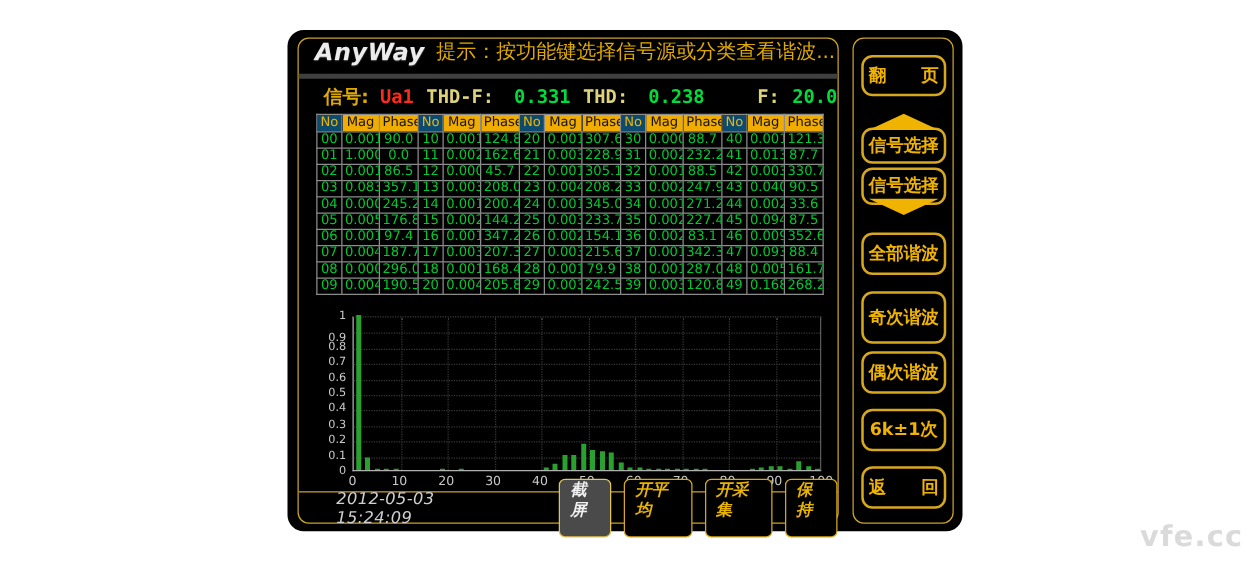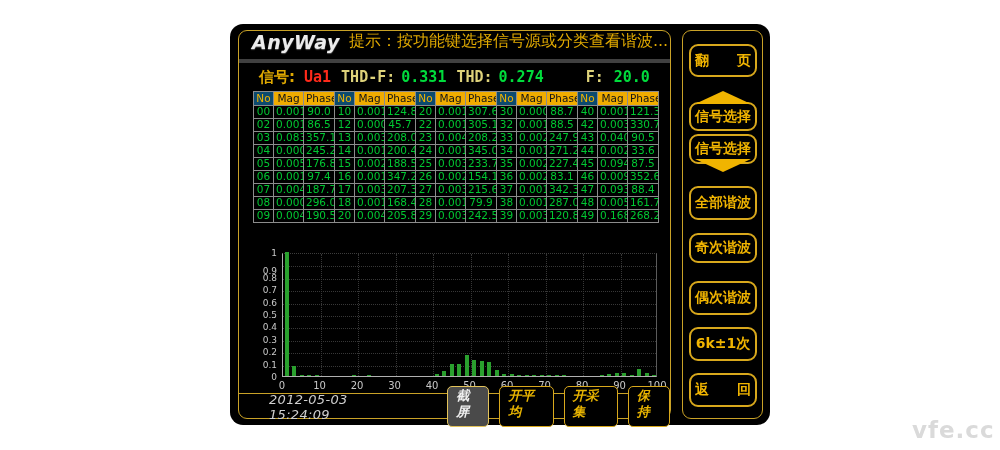--- a/index.html
+++ b/index.html
@@ -20,21 +20,21 @@
           color:#ececec; letter-spacing:0.5px; text-shadow:0 1px 1px #555; }
   .tip  { margin-left:9px; font-size:16px; color:#e0a900; }
 
   
   .signal-row { position:absolute; left:0; top:33px; width:100%; height:26px;
                 display:flex; align-items:center; font-weight:bold; font-size:15px;
                 font-family:"DejaVu Sans Mono", monospace; white-space:pre; }
   .sig-gold  { color:#ded27a; }
   .sig-cjk   { color:#e0a900; margin-left:20px; font-family:"DejaVu Sans",sans-serif; }
   .sig-red   { color:#ff2a1a; margin-left:9px; }
-  .sig-green { color:#00dc3c; margin-left:6px; }
+  .sig-green { color:#00dc3c; margin-left:16px; }
   .ml10 { margin-left:10px; } .ml42 { margin-left:42px; }
 
   
   .harm-table { position:absolute; left:14px; top:60px; width:406px;
                 border-collapse:collapse; table-layout:fixed; }
   .harm-table th, .harm-table td { border:1px solid #8c8c8c; height:13px;
                 font-size:10.5px; line-height:1.1; padding:0 2px;
                 font-weight:normal; white-space:nowrap; overflow:hidden; }
   .harm-table th { height:14px; }
   .h-no  { background:#0c4a6e; color:#f0b400; text-align:center; }
@@ -57,21 +57,21 @@
            color:#c8c8c8; line-height:10px; }
   .xtick { position:absolute; width:30px; text-align:center; font-size:10px;
            color:#c8c8c8; }
 
   
   .bottom-bar { position:absolute; left:0; top:362px; width:100%; height:26px;
                 border-top:1px solid #c9a227; display:flex; align-items:center;font-style:italic; }
   .timestamp { margin-left:30px; font-size:13px; color:#cfcfcf; letter-spacing:0.3px; }
   .btn-group { margin-left:40px; display:flex; gap:10px; }
   .bb-btn { border:1px solid #d8a81c; border-radius:5px; background:#000;
-            color:#e8b400; font-size:13px; font-weight:bold; padding:1px 8px 6px;
+            color:#e8b400; font-size:13px; font-weight:bold; padding:1px 8px 12px;
             line-height:16px; cursor:pointer; }
   .bb-btn.active { background:#4a4a4a; color:#f0f0f0; border-color:#e3c35a; }
 
   
   .sb-btn { position:absolute; left:6px; width:68px; border:2px solid #d8a81c;
             border-radius:9px; background:#000; color:#f0b400; font-size:14px;
             font-weight:bold; display:flex; align-items:center; justify-content:center;
             white-space:pre; cursor:pointer; z-index:1; }
   .tri { position:absolute; left:50%; transform:translateX(-50%); width:0; height:0;
          border-left:28px solid transparent; border-right:28px solid transparent; z-index:2; }
@@ -92,21 +92,21 @@
       <span class="logo">AnyWay</span>
       <span class="tip">提示：按功能键选择信号源或分类查看谐波...</span>
     </div>
 
     <div class="signal-row">
       <span class="sig-cjk">信号:</span>
       <span class="sig-red">Ua1</span>
       <span class="sig-gold ml10">THD-F:</span>
       <span class="sig-green">0.331</span>
       <span class="sig-gold ml10">THD:</span>
-      <span class="sig-green">0.274</span>
+      <span class="sig-green">0.238</span>
       <span class="sig-gold ml42">F:</span>
       <span class="sig-green ml10">20.0</span>
     </div>
 
     <table class="harm-table">
       <colgroup>
           <col style="width: 20px;">
           <col style="width: 30px;">
           <col style="width: 31px;">
           <col style="width: 20px;">
@@ -153,20 +153,37 @@
             <td class="c-mag">0.001</td>
             <td class="c-phase">307.6</td>
             <td class="c-no">30</td>
             <td class="c-mag">0.000</td>
             <td class="c-phase">88.7</td>
             <td class="c-no">40</td>
             <td class="c-mag">0.001</td>
             <td class="c-phase">121.3</td>
           </tr>
           <tr>
+            <td class="c-no">01</td>
+            <td class="c-mag">1.000</td>
+            <td class="c-phase">0.0</td>
+            <td class="c-no">11</td>
+            <td class="c-mag">0.002</td>
+            <td class="c-phase">162.6</td>
+            <td class="c-no">21</td>
+            <td class="c-mag">0.003</td>
+            <td class="c-phase">228.9</td>
+            <td class="c-no">31</td>
+            <td class="c-mag">0.002</td>
+            <td class="c-phase">232.2</td>
+            <td class="c-no">41</td>
+            <td class="c-mag">0.013</td>
+            <td class="c-phase">87.7</td>
+          </tr>
+          <tr>
             <td class="c-no">02</td>
             <td class="c-mag">0.001</td>
             <td class="c-phase">86.5</td>
             <td class="c-no">12</td>
             <td class="c-mag">0.000</td>
             <td class="c-phase">45.7</td>
             <td class="c-no">22</td>
             <td class="c-mag">0.001</td>
             <td class="c-phase">305.1</td>
             <td class="c-no">32</td>
@@ -209,21 +226,21 @@
             <td class="c-no">44</td>
             <td class="c-mag">0.002</td>
             <td class="c-phase">33.6</td>
           </tr>
           <tr>
             <td class="c-no">05</td>
             <td class="c-mag">0.005</td>
             <td class="c-phase">176.8</td>
             <td class="c-no">15</td>
             <td class="c-mag">0.002</td>
-            <td class="c-phase">188.5</td>
+            <td class="c-phase">144.2</td>
             <td class="c-no">25</td>
             <td class="c-mag">0.003</td>
             <td class="c-phase">233.7</td>
             <td class="c-no">35</td>
             <td class="c-mag">0.002</td>
             <td class="c-phase">227.4</td>
             <td class="c-no">45</td>
             <td class="c-mag">0.094</td>
             <td class="c-phase">87.5</td>
           </tr>
@@ -388,21 +405,21 @@
 
   </div>
 
   <div class="panel side-panel">
       <div class="sb-btn" style="top: 13px; height: 33px;">翻　　页</div>
       <div class="tri tri-up" style="top: 60px;"></div>
       <div class="sb-btn" style="top: 71px; height: 29px;">信号选择</div>
       <div class="tri tri-down" style="top: 128px;"></div>
       <div class="sb-btn" style="top: 103px; height: 30px;">信号选择</div>
       <div class="sb-btn" style="top: 155px; height: 34px;">全部谐波</div>
-      <div class="sb-btn" style="top: 202px; height: 30px;">奇次谐波</div>
+      <div class="sb-btn" style="top: 202px; height: 42px;">奇次谐波</div>
       <div class="sb-btn" style="top: 250px; height: 34px;">偶次谐波</div>
       <div class="sb-btn" style="top: 296px; height: 34px;">6k±1次</div>
       <div class="sb-btn" style="top: 342px; height: 34px;">返　　回</div>
     </div>
 
 </div>
 
 <div class="watermark">vfe.cc</div>
 
 </body></html>

